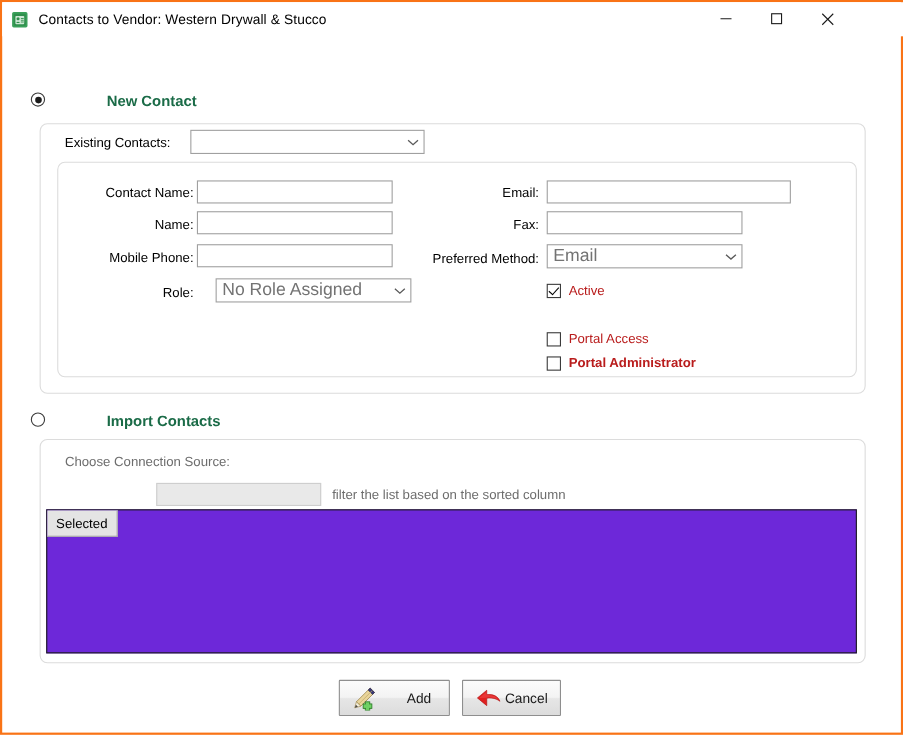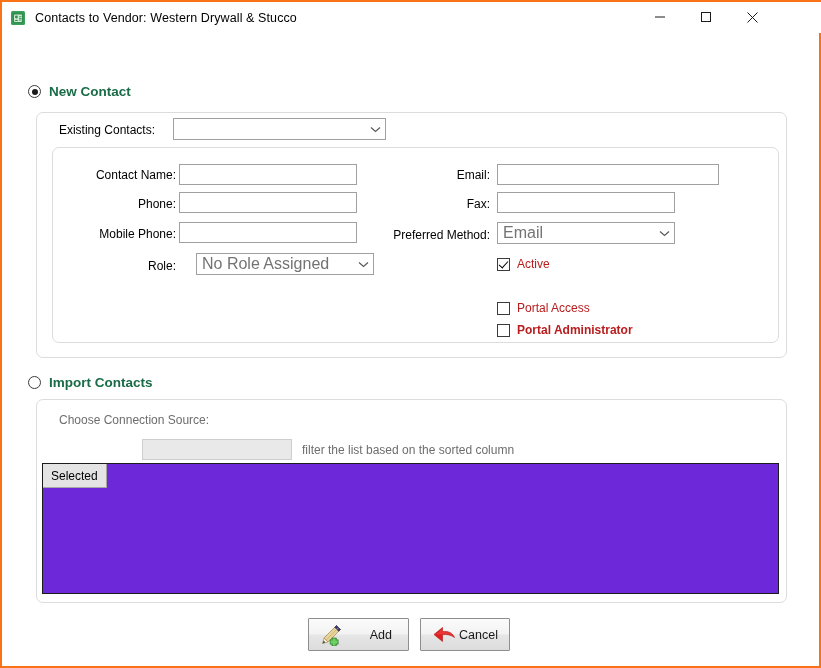--- a/index.html
+++ b/index.html
@@ -63,21 +63,21 @@
   }
   #btn-min { right: 138px; }
   #btn-max { right: 92px; }
   #btn-close { right: 46px; }
   .wbtn svg { display: block; }
 
   
   .section-radio {
     position: absolute;
     display: flex;
-    align-items: center;
+    gap: 48px;
   }
   .radio-dot {
     width: 13px; height: 13px;
     border-radius: 50%;
     border: 1px solid #3b3b3b;
     background: #ffffff;
     box-sizing: border-box;
     position: relative;
     flex: 0 0 auto;
   }
@@ -306,21 +306,21 @@
         <polyline points="1,1.5 5.5,5.5 10,1.5" fill="none" stroke="#5a5a5a" stroke-width="1.2"></polyline>
       </svg>
     </span>
   </div>
 
   <div class="panel" style="left:50px; top:145px; width:727px; height:196px;"></div>
 
   <div class="flabel" style="left:62px; top:166px; width:112px;">Contact Name:</div>
   <div class="tbox" style="left:177px; top:162px; width:178px;"></div>
 
-  <div class="flabel" style="left:62px; top:195px; width:112px;">Phone:</div>
+  <div class="flabel" style="left:62px; top:195px; width:112px;">Name:</div>
   <div class="tbox" style="left:177px; top:190px; width:178px;"></div>
 
   <div class="flabel" style="left:62px; top:225px; width:112px;">Mobile Phone:</div>
   <div class="tbox" style="left:177px; top:220px; width:178px;"></div>
 
   <div class="flabel" style="left:62px; top:257px; width:112px;">Role:</div>
   <div class="combo" style="left:194px; top:251px; width:178px;">
     <span class="cval">No Role Assigned</span>
     <span class="carrow">
       <svg width="11" height="7" viewBox="0 0 11 7">

